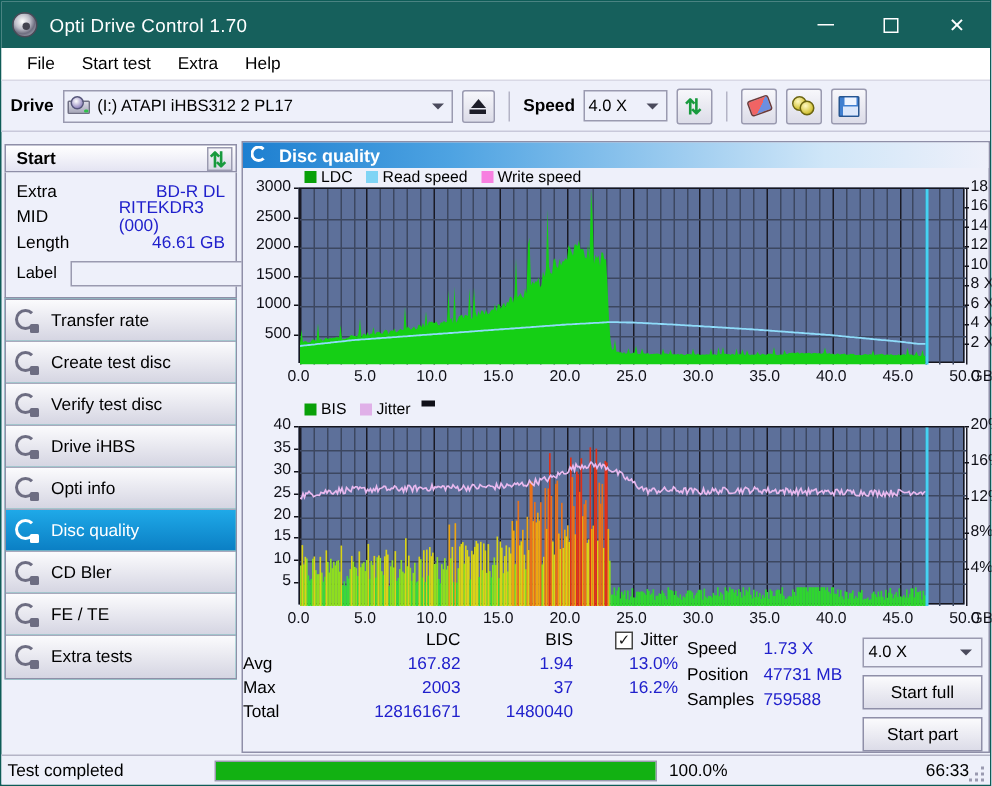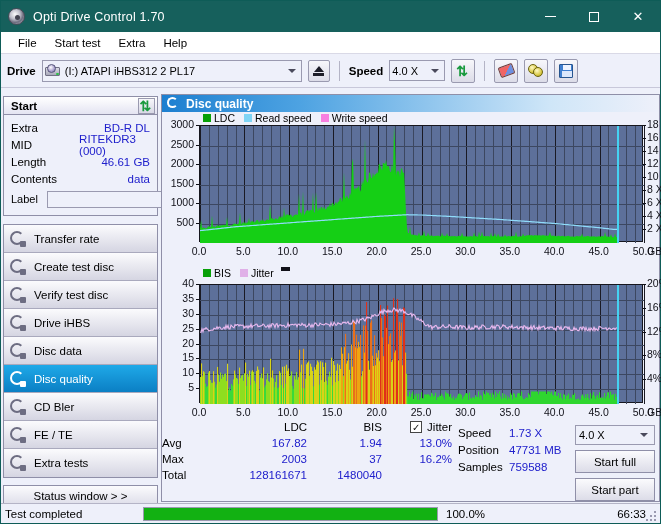--- a/index.html
+++ b/index.html
@@ -82,21 +82,21 @@
   .d-row { display:flex; align-items:center; height:17px; font-size:11.5px; }
   .d-row .k { color:#000; }
   .d-row .v { margin-left:auto; color:#2020cc;padding-left:47px; }
   #label-row{ display:flex; align-items:center; height:22px; margin-top:1px;}
   #label-input{ flex:1; height:17px; background:#eef0fa;border:1px solid #9a9ab0; margin-left:9px; }
   #label-btn{ width:20px;height:19px;border:1px solid #9a9ab0;background:linear-gradient(#f7f7fb,#d8d8e6);margin-left:3px;display:flex;align-items:center;justify-content:center;}
   .ico-cd{width:13px;height:13px;border-radius:50%;background:radial-gradient(circle at 38% 32%,#ffffe0,#e4da72 55%,#b5a83a);border:1px solid #8d8422;position:relative;}
   .ico-cd:after{content:"";position:absolute;left:4.5px;top:4.5px;width:4px;height:4px;border-radius:50%;background:#eef0fa;border:1px solid #8d8422;}
 
   
-  #nav { margin-top:8px; border:1px solid #8f8fa8; background:#5eead4; }
+  #nav { border:1px solid #8f8fa8; background:#5eead4; }
   .nav-item {
     height:28px; display:flex;align-items:center; padding-left:6px; gap:8px;
     background:linear-gradient(#fbfbfd,#d5d5e2); border-bottom:1px solid #a9a9bd;
     font-size:11.5px; color:#000;
   }
   .nav-item:last-child{border-bottom:none;}
   .nav-item.sel { background:linear-gradient(#1fa9e8,#0b7fc4); color:#fff; }
   .ico-nav{width:16px;height:16px;position:relative;flex:0 0 16px;}
   .ico-nav b{position:absolute;left:0;top:0;width:14px;height:14px;border-radius:50%;border:2px solid #6d6d82;border-right-color:transparent;}
   .nav-item.sel .ico-nav b{border-color:#fff;border-right-color:transparent;}
@@ -236,24 +236,20 @@
         <span class="v">BD-R DL</span>
       </div>
       <div class="d-row">
         <span class="k">MID</span>
         <span class="v">RITEKDR3 (000)</span>
       </div>
       <div class="d-row">
         <span class="k">Length</span>
         <span class="v">46.61 GB</span>
       </div>
-      <div class="d-row">
-        <span class="k">Contents</span>
-        <span class="v">data</span>
-      </div>
       <div id="label-row">
         <span class="k">Label</span>
         <input id="label-input" value="" style="">
         <span id="label-btn">
             <span class="ico-cd"></span>
           </span>
       </div>
     </div>
 
     <div id="nav">
@@ -283,21 +279,21 @@
             <b></b>
             <i></i>
           </span>
         <span>Drive iHBS</span>
       </div>
       <div class="nav-item">
         <span class="ico-nav">
             <b></b>
             <i></i>
           </span>
-        <span>Disc data</span>
+        <span>Opti info</span>
       </div>
       <div class="nav-item sel">
         <span class="ico-nav">
             <b></b>
             <i></i>
           </span>
         <span>Disc quality</span>
       </div>
       <div class="nav-item">
         <span class="ico-nav">
@@ -315,21 +311,20 @@
       </div>
       <div class="nav-item">
         <span class="ico-nav">
             <b></b>
             <i></i>
           </span>
         <span>Extra tests</span>
       </div>
     </div>
 
-    <div id="status-window-btn">Status window &gt; &gt;</div>
   </div>
 
   <div id="right">
     <div id="dq-head">
       <span class="ico-dq">
           <b></b>
         </span>
       <span>Disc quality</span>
     </div>
 

